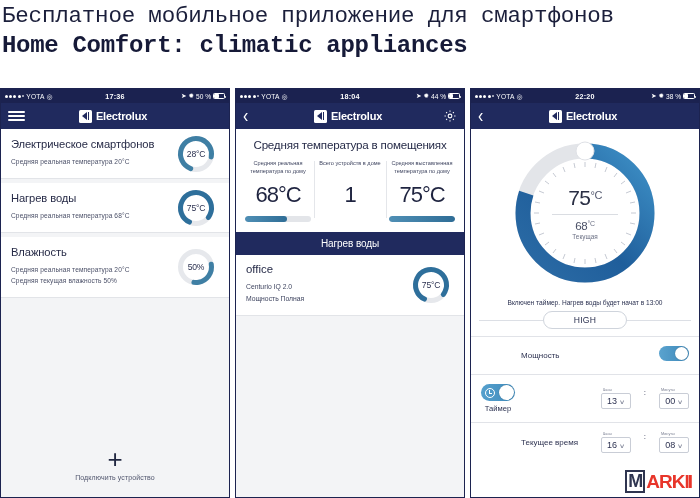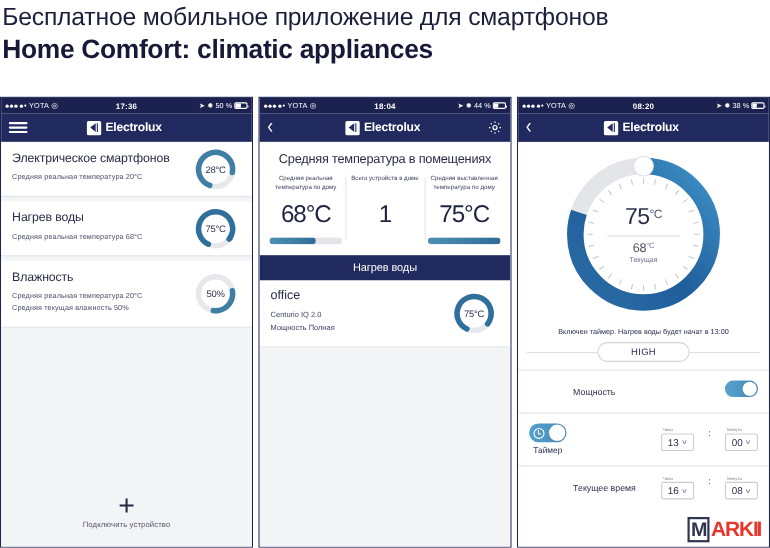--- a/index.html
+++ b/index.html
@@ -5,21 +5,21 @@
   * { box-sizing: border-box; margin: 0; padding: 0; }
   html, body {
     width: 700px; height: 498px;
     background: #ffffff;
     font-family: "Liberation Sans", sans-serif;
     overflow: hidden;
   }
   .page { position: relative; width: 700px; height: 498px; background:#fff; }
 
   
-  .head-wrap { padding: 2px 0 0 2px; }
+  .head-wrap { padding: 2px 0 0 2px; font-family: Liberation Mono, monospace; }
   .head-line1 {
     font-size: 22.5px; line-height: 28px; color: #1b1f3b;
     font-weight: 400; letter-spacing: -0.2px; white-space: nowrap;
   }
   .head-line2 {
     font-size: 24px; line-height: 30px; color: #161a38;
     font-weight: 700; letter-spacing: -0.3px; white-space: nowrap;
     margin-top: 1px;
   }
 
@@ -418,21 +418,21 @@
           <span class="dots">
             <i class="dot"></i>
               <i class="dot"></i>
               <i class="dot"></i>
               <i class="dot"></i>
               <i class="dot hollow"></i>
           </span>
           <span class="sb-carrier">YOTA</span>
           <span class="wifi">◎</span>
         </div>
-        <div class="sb-time">08:20</div>
+        <div class="sb-time">22:20</div>
         <div class="sb-right">
           <span>➤</span>
           <span>✹</span>
           <span>38 %</span>
           <span class="batt">
               <i style="width:38%"></i>
             </span>
         </div>
       </div>
 

